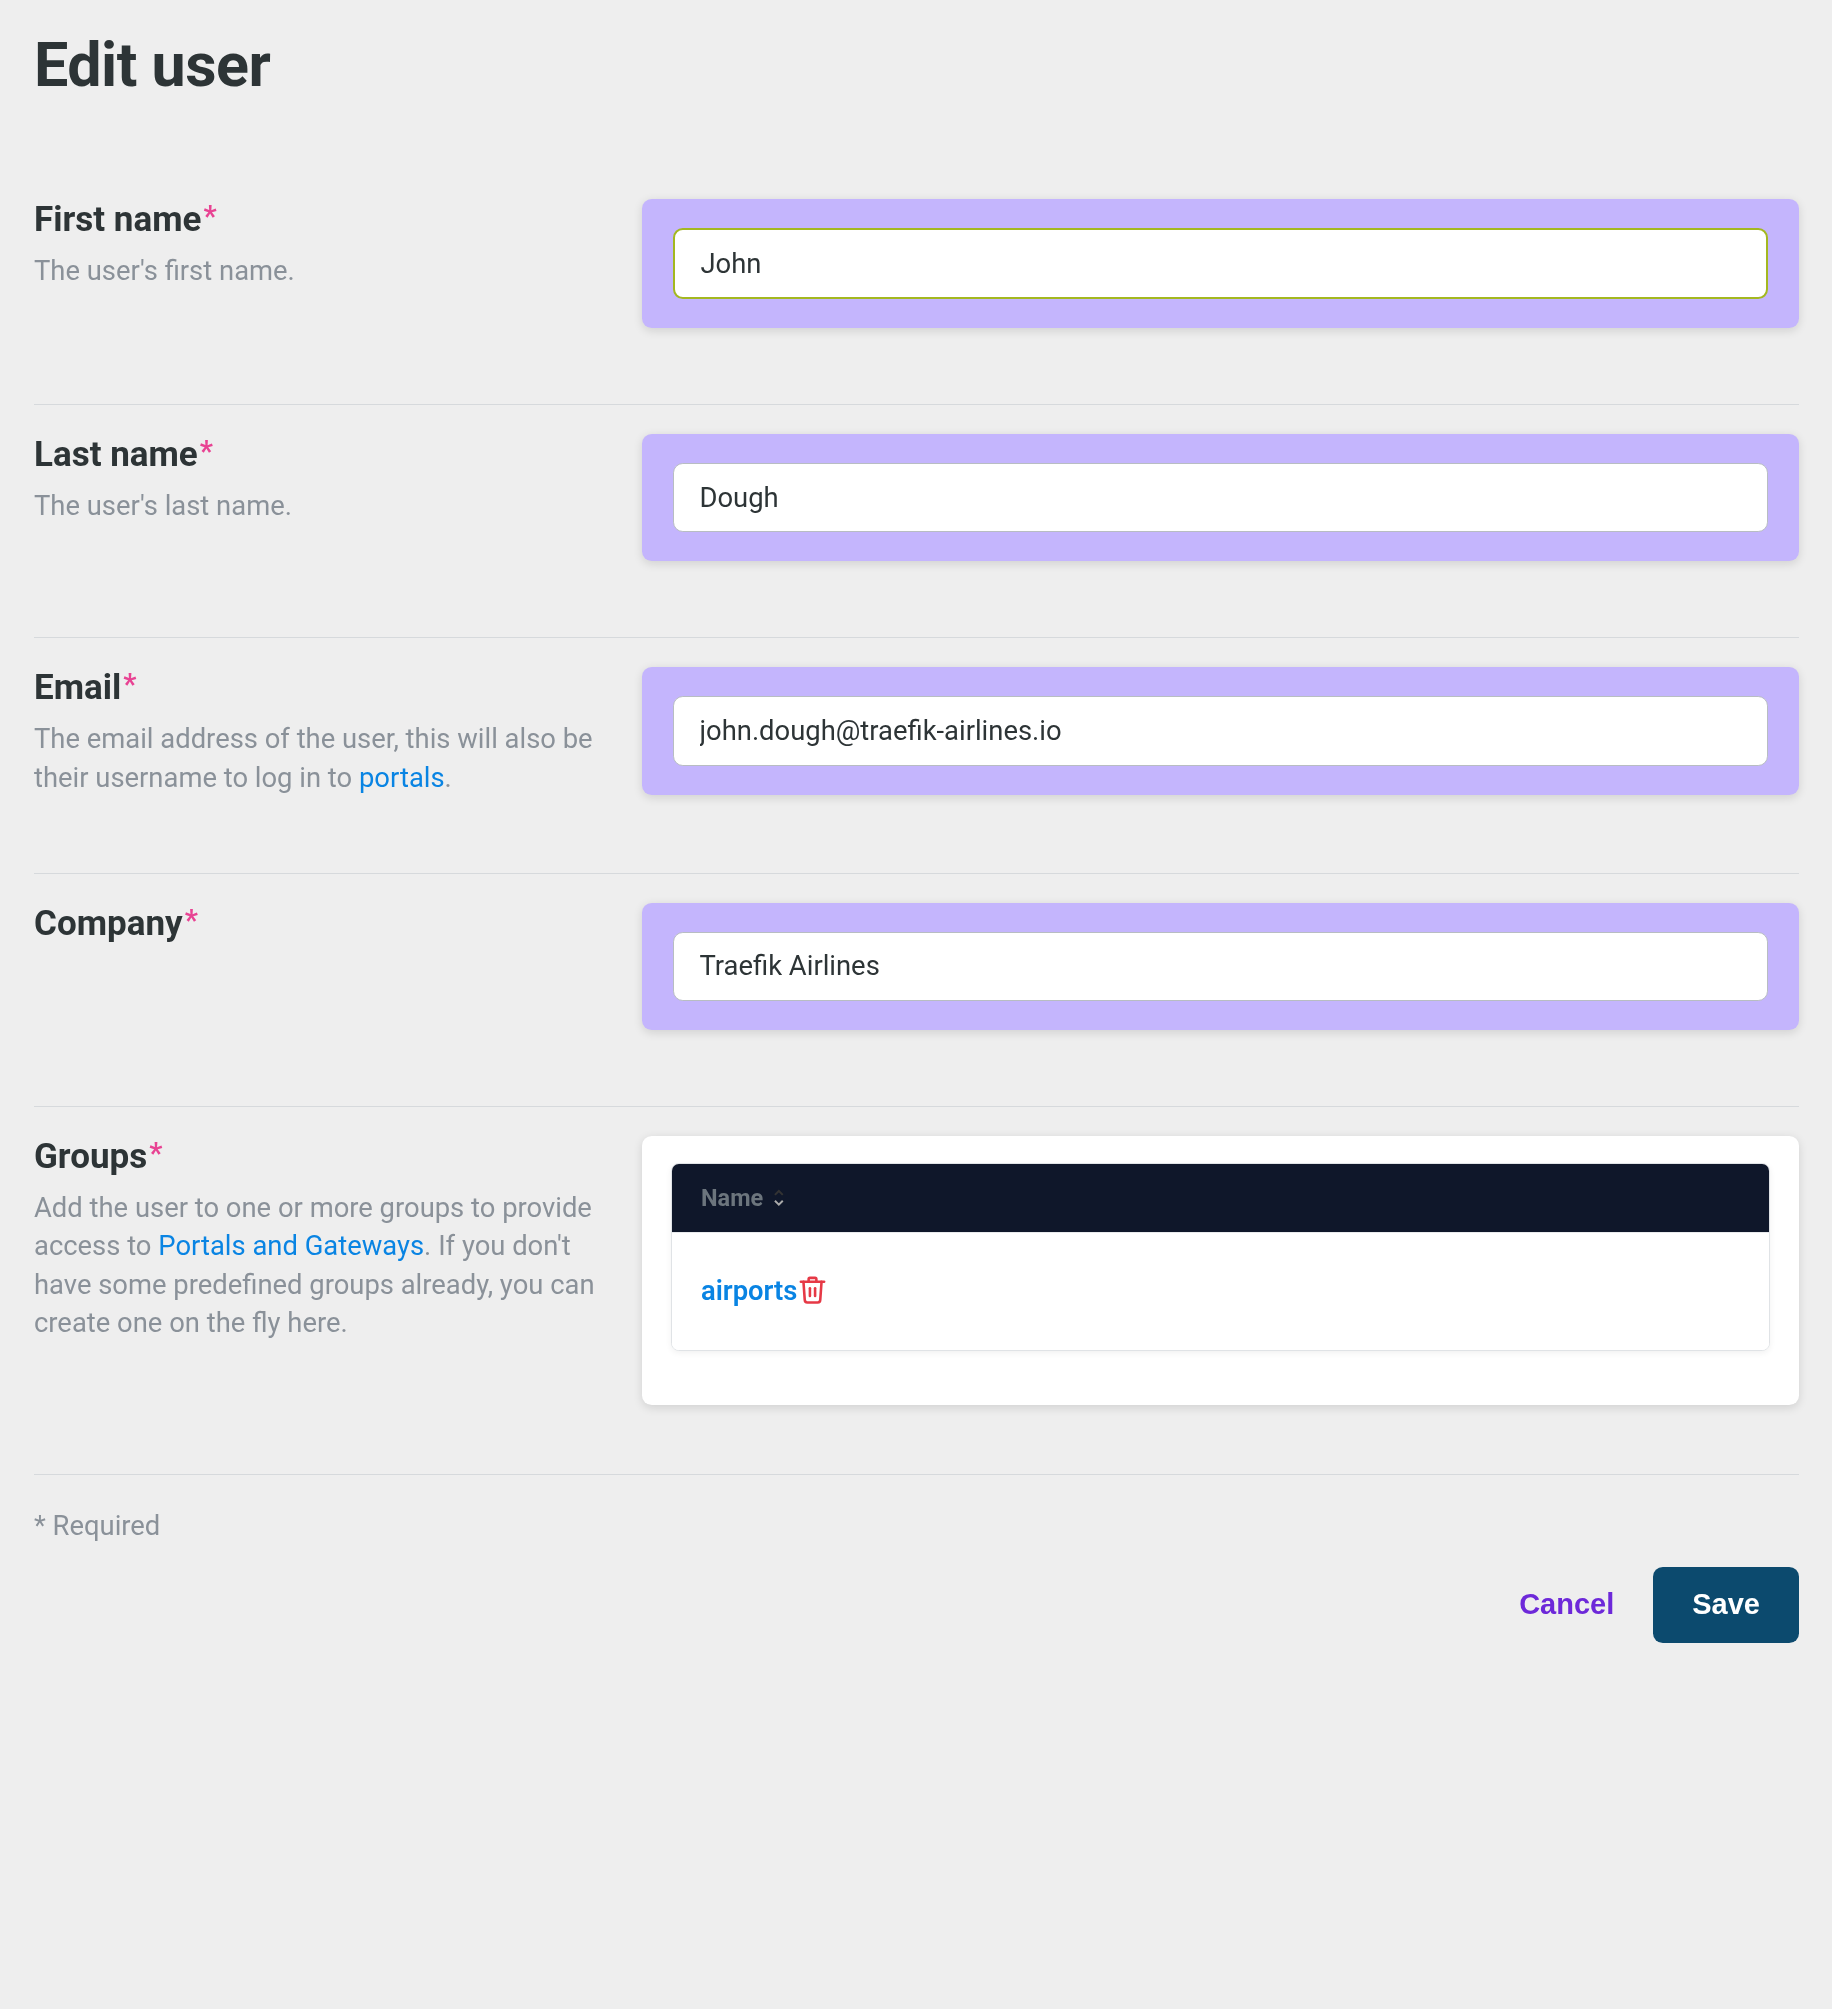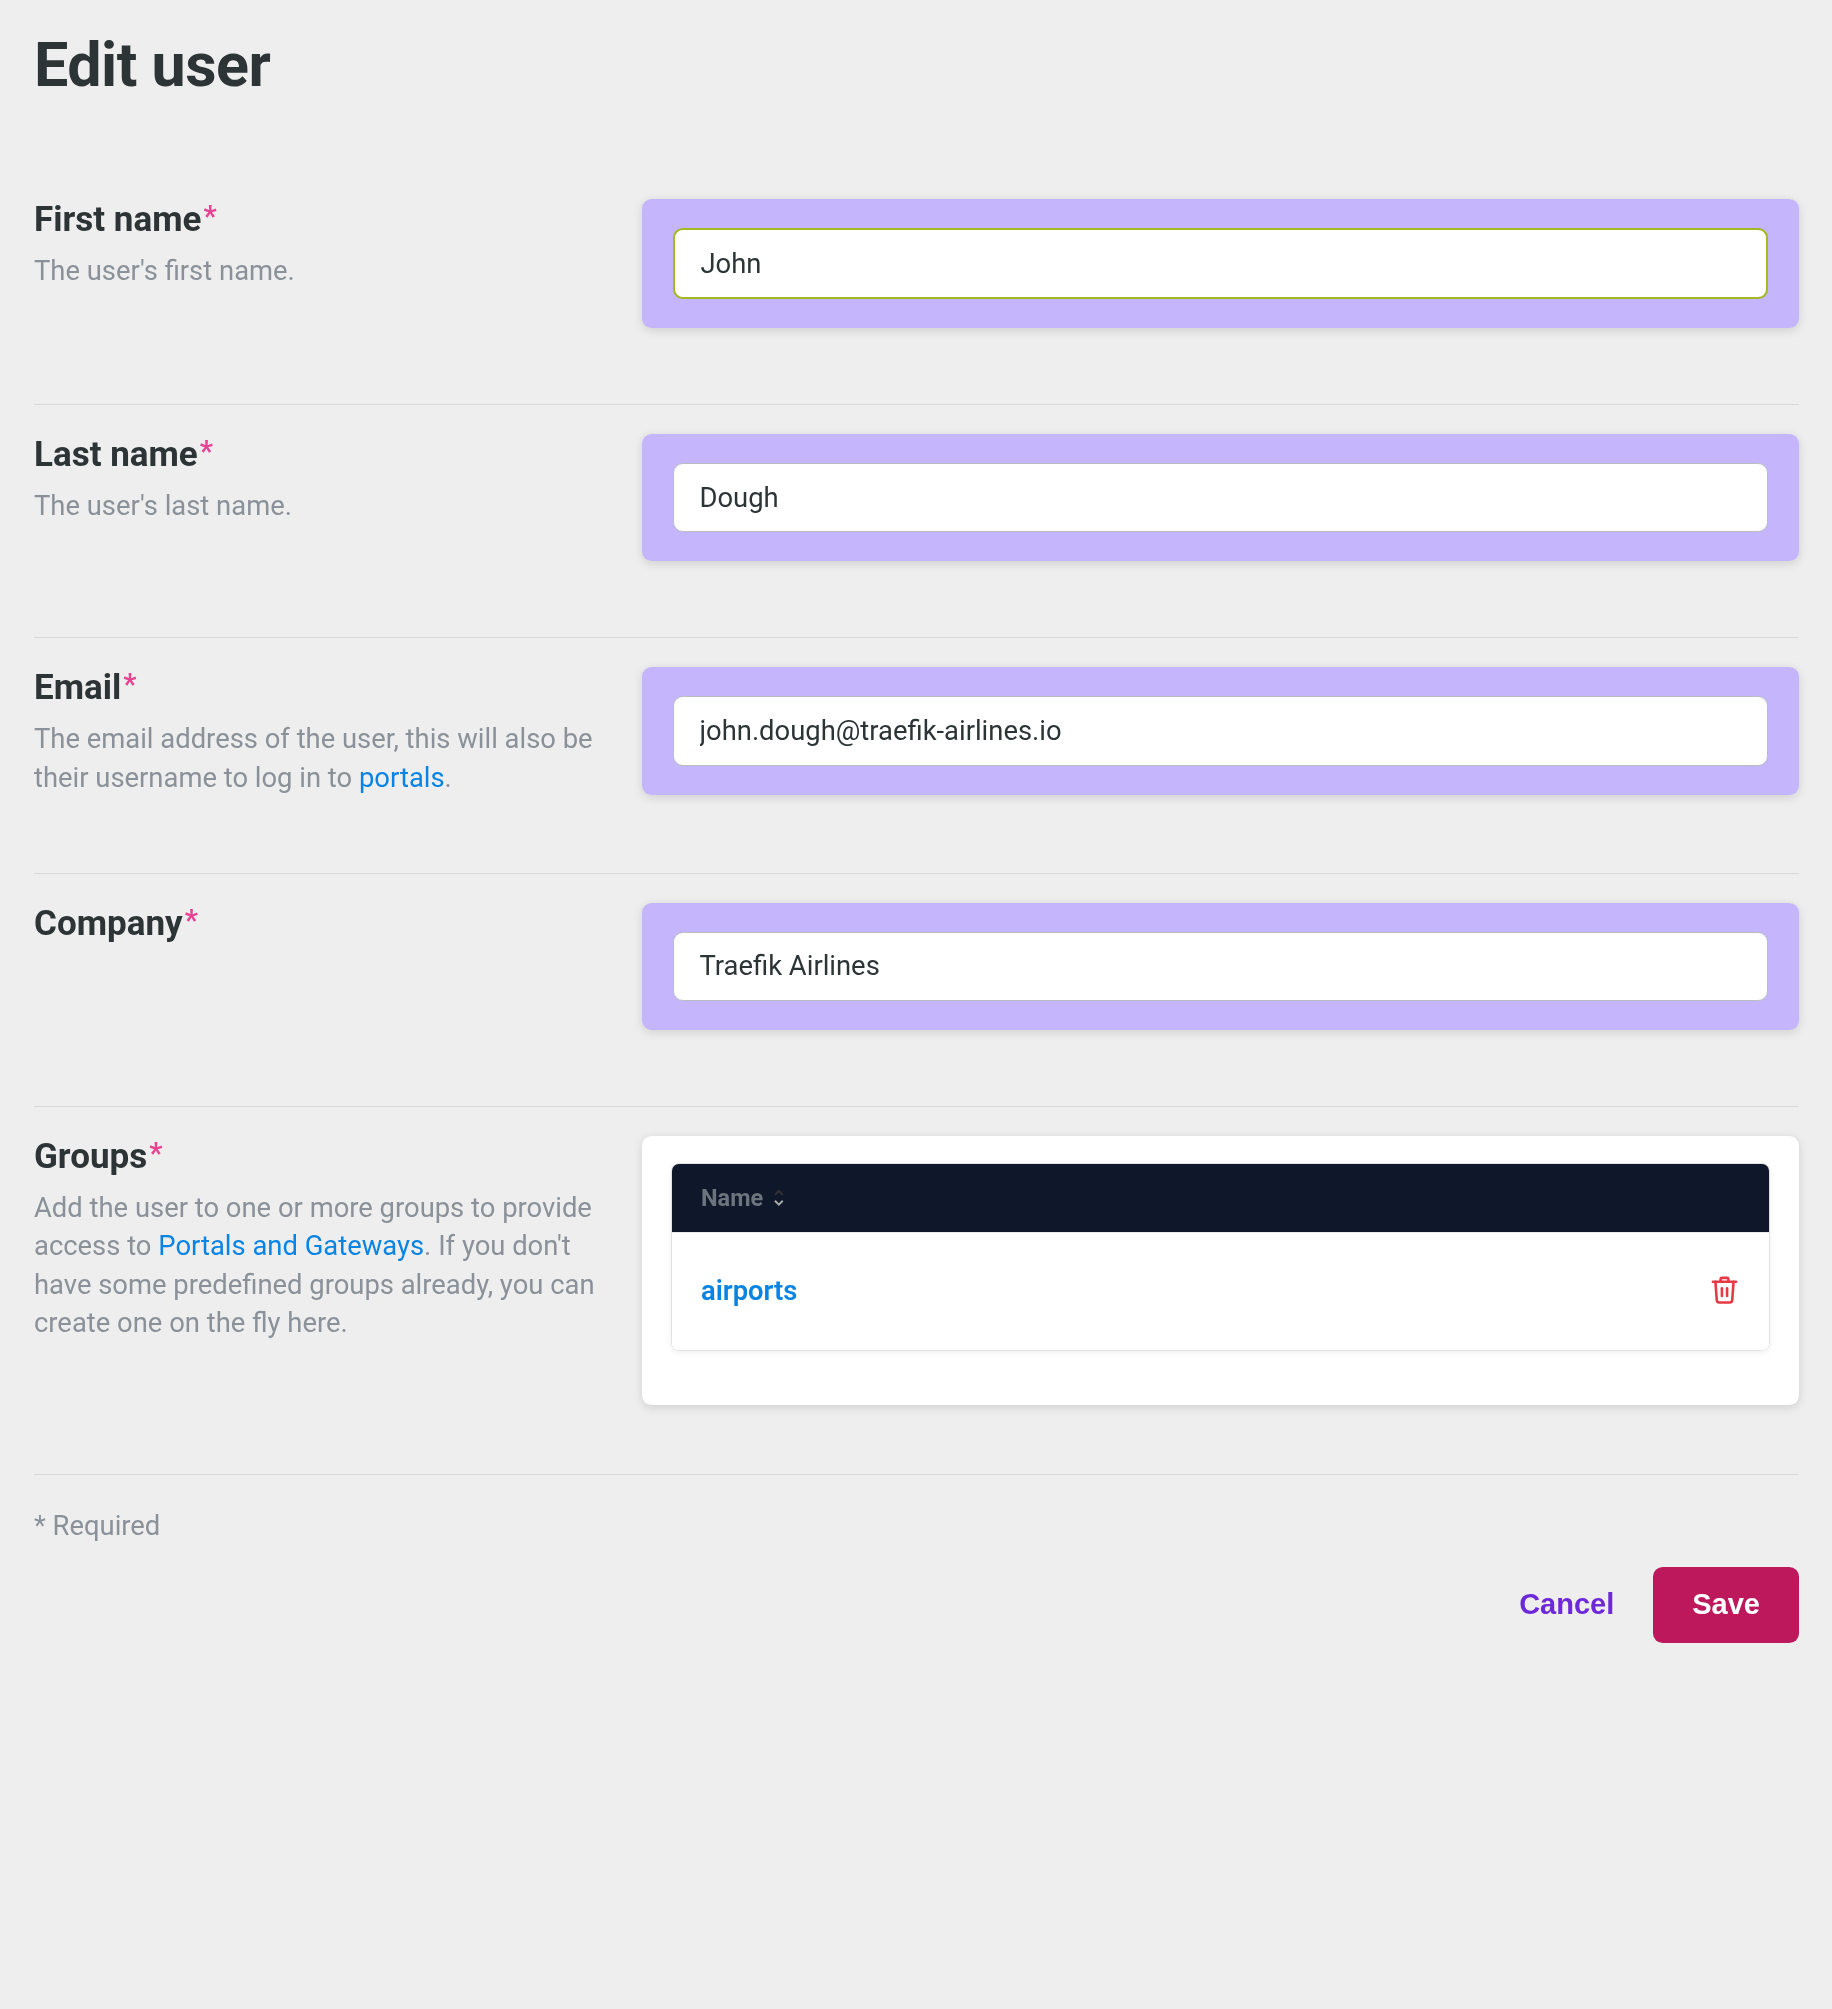--- a/index.html
+++ b/index.html
@@ -112,21 +112,20 @@
       flex-direction: column;
       line-height: 0.5;
       font-size: 13.7px;
       color: #555;
     }
     .groups-row {
       background: #ffffff;
       padding: 41px 29px;
       display: flex;
       align-items: center;
-      justify-content: space-between;
       border-top: 1px solid #e8eaec;
     }
     .group-name {
       color: #0984e3;
       font-size: 27.4px;
       font-weight: 600;
       text-decoration: none;
     }
     .trash-icon {
       color: #e63946;
@@ -200,21 +199,21 @@
       font-weight: 700;
       color: #6d28d9;
       background: none;
       border: none;
       cursor: pointer;
     }
     .save-btn {
       font-size: 29px;
       font-weight: 700;
       color: #ffffff;
-      background: #be185d;
+      background: #0c4a6e;
       border: none;
       border-radius: 9.8px;
       padding: 21.6px 39px;
       cursor: pointer;
     }
   </style>
 </head>
 <body>
 
 <h1 class="page-title">Edit user</h1>

